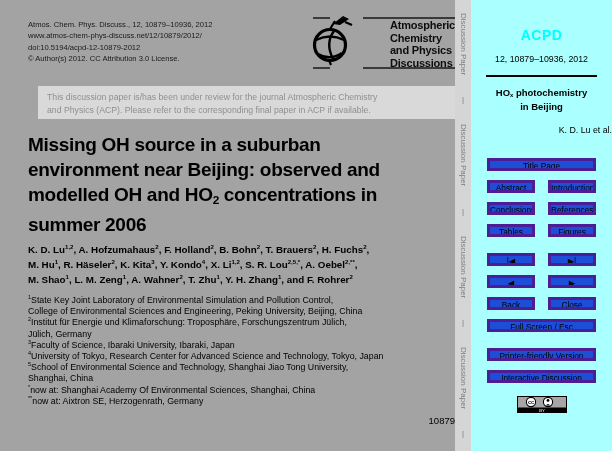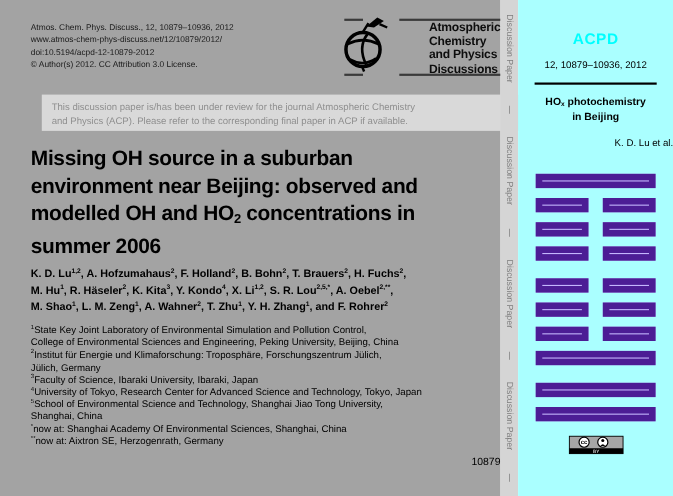--- a/index.html
+++ b/index.html
@@ -46,21 +46,21 @@
   .issue{margin-top:11px;text-align:center;font-size:8.8px;}
   .rule{width:111px;height:2px;background:#000;margin:11px auto 0;}
   .sb-title{margin-top:10px;text-align:center;font-size:9.5px;font-weight:bold;line-height:12px;}
   .sb-title sub{font-size:62%;vertical-align:-0.2em;}
   .sb-authors{margin-top:12px;text-align:right;font-size:8.8px;}
 
   .buttons{position:absolute;left:16px;top:158px;width:109px;}
   .btn-row{display:flex;justify-content:space-between;margin-top:9px;}
   .btn-row:first-child{margin-top:0;}
   .btn-row.gap{margin-top:16px;}
-  .btn{background:#c4b5fd;border:6px solid #4c1d95;box-sizing:border-box;height:13px;
+  .btn{background:#1d4ed8;border:3px solid #4c1d95;box-sizing:border-box;height:13px;
        line-height:11px;text-align:center;font-size:8.3px;color:#000;cursor:pointer;
        overflow:hidden;white-space:nowrap;}
   .btn.full{width:109px;}
   .btn.half{width:48px;}
   .badge{position:absolute;left:46px;top:396px;width:50px;height:17px;cursor:pointer;}
 </style>
 </head>
 <body>
 
 <div class="stage">

